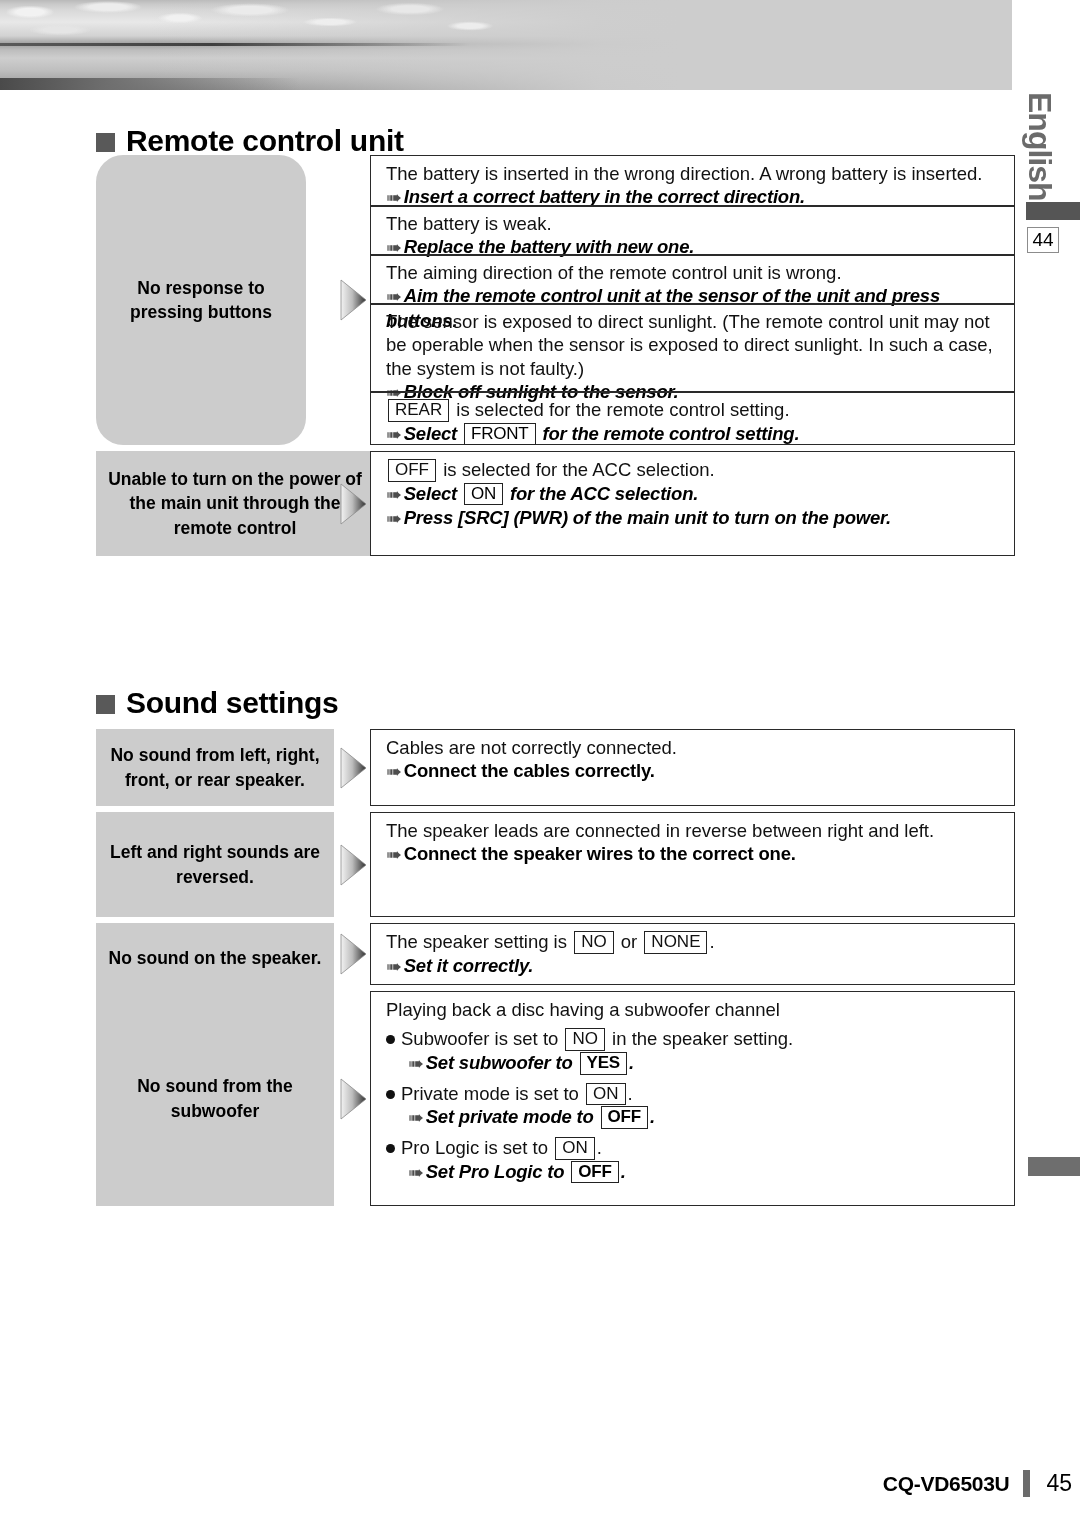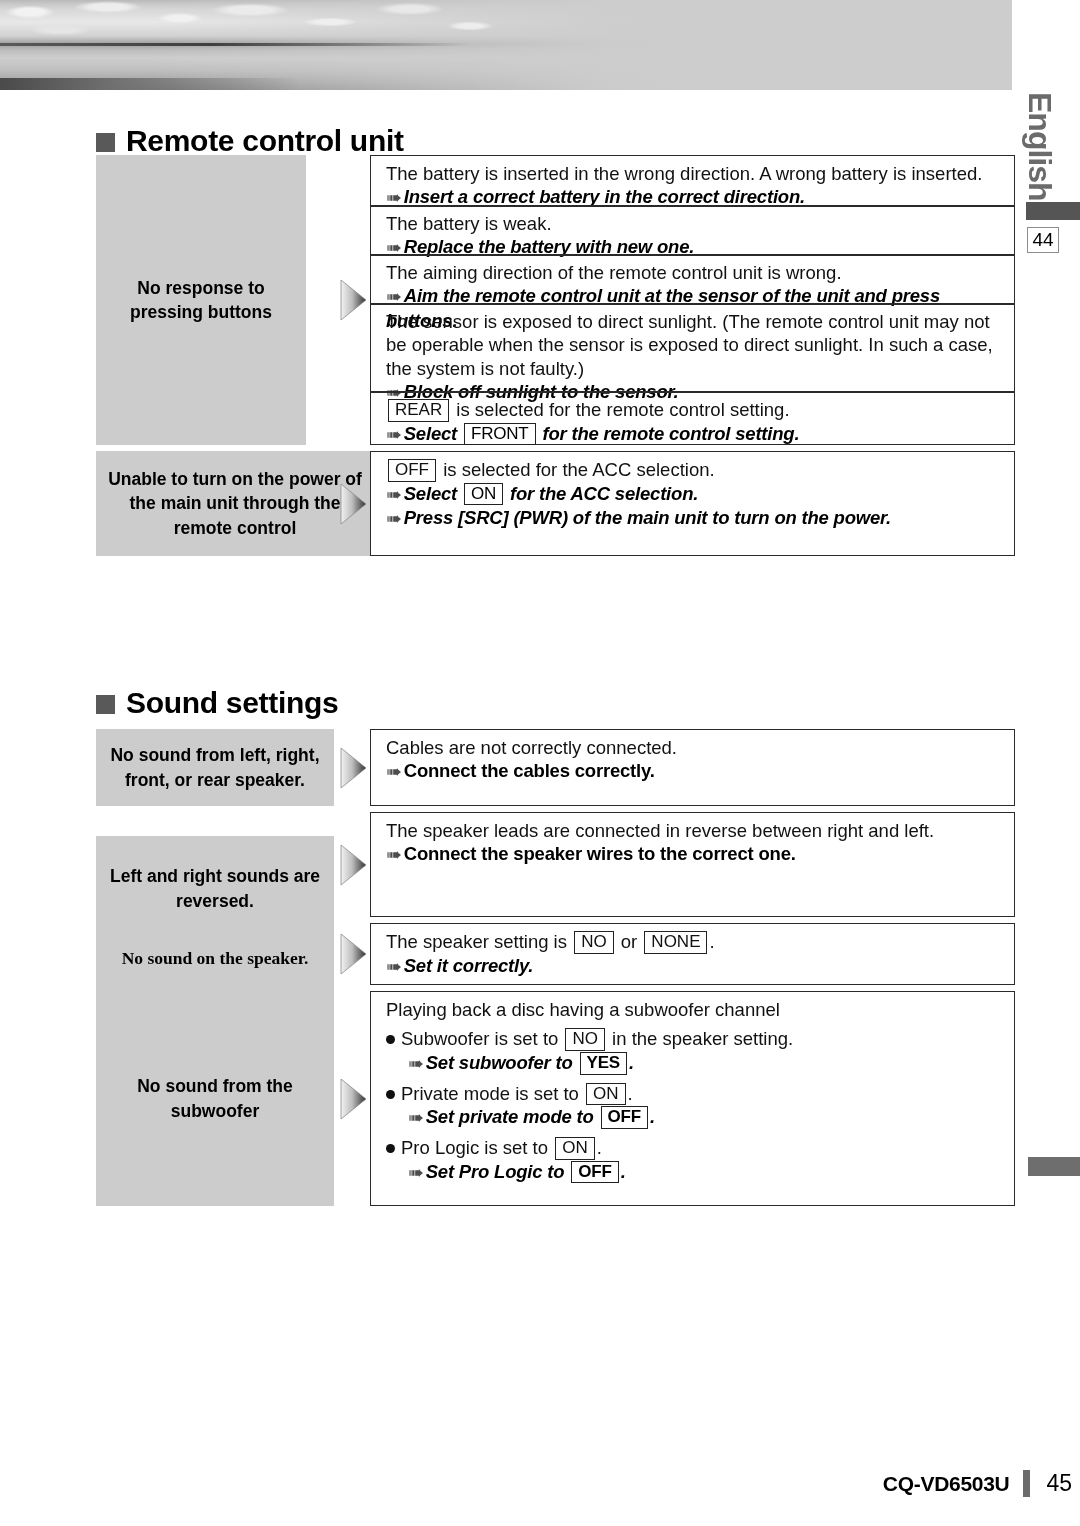--- a/index.html
+++ b/index.html
@@ -205,21 +205,21 @@
   <span class="sq"></span>
   <span class="htext">Remote control unit</span>
 </div>
 
 <div class="section-heading" id="heading-sound">
   <span class="sq"></span>
   <span class="htext">Sound settings</span>
 </div>
 
 <div id="table-remote" class="ttable" style="left: 96px; top: 155px; width: 919px;">
-    <div class="lcell" style="left: 0px; top: 0px; width: 210px; height: 290px;">
+    <div class="lcell" style="left: 0px; top: 0px; width: 210px; height: 290px; border-radius: 27px;">
       <span>No response to pressing buttons</span>
     </div>
     <div class="arrow" style="left: 242px; top: 123px;"><svg width="30" height="44" viewBox="0 0 30 44">
         <defs>
           <linearGradient id="ag1" x1="0" y1="0" x2="1" y2="0">
             <stop offset="0" stop-color="#f2f2f2"></stop>
             <stop offset="0.45" stop-color="#bdbdbd"></stop>
             <stop offset="1" stop-color="#2f2f2f"></stop>
           </linearGradient>
         </defs>
@@ -282,39 +282,39 @@
             <stop offset="1" stop-color="#2f2f2f"></stop>
           </linearGradient>
         </defs>
         <polygon points="3,2 28,22 3,42" fill="url(#ag3)" stroke="#8a8a8a" stroke-width="0.8"></polygon>
       </svg></div>
     <div class="rbox" style="left: 274px; top: 0px; width: 645px; height: 77px;"></div>
     <div class="cellpad" style="left: 274px; top: 0px; width: 645px; height: 77px;">
       <div class="plain">Cables are not correctly connected.</div>
       <div class="adv-noital"><span class="arrowglyph">➠</span>Connect the cables correctly.</div>
     </div>
-    <div class="lcell" style="left: 0px; top: 83px; width: 238px; height: 105px; margin-top: 24px;">
+    <div class="lcell" style="left: 0px; top: 83px; width: 238px; height: 105px;">
       <span>Left and right sounds are reversed.</span>
     </div>
     <div class="arrow" style="left: 242px; top: 113.5px;"><svg width="30" height="44" viewBox="0 0 30 44">
         <defs>
           <linearGradient id="ag4" x1="0" y1="0" x2="1" y2="0">
             <stop offset="0" stop-color="#f2f2f2"></stop>
             <stop offset="0.45" stop-color="#bdbdbd"></stop>
             <stop offset="1" stop-color="#2f2f2f"></stop>
           </linearGradient>
         </defs>
         <polygon points="3,2 28,22 3,42" fill="url(#ag4)" stroke="#8a8a8a" stroke-width="0.8"></polygon>
       </svg></div>
     <div class="rbox" style="left: 274px; top: 83px; width: 645px; height: 105px;"></div>
     <div class="cellpad" style="left: 274px; top: 83px; width: 645px; height: 105px;">
       <div class="plain">The speaker leads are connected in reverse between right and left.</div>
       <div class="adv-noital"><span class="arrowglyph">➠</span>Connect the speaker wires to the correct one.</div>
     </div>
-    <div class="lcell" style="left: 0px; top: 194px; width: 238px; height: 70px; font-family: Liberation Serif, serif;">
+    <div class="lcell" style="left: 0px; top: 194px; width: 238px; height: 70px;">
       <span>No sound on the speaker.</span>
     </div>
     <div class="arrow" style="left: 242px; top: 203px;"><svg width="30" height="44" viewBox="0 0 30 44">
         <defs>
           <linearGradient id="ag5" x1="0" y1="0" x2="1" y2="0">
             <stop offset="0" stop-color="#f2f2f2"></stop>
             <stop offset="0.45" stop-color="#bdbdbd"></stop>
             <stop offset="1" stop-color="#2f2f2f"></stop>
           </linearGradient>
         </defs>

